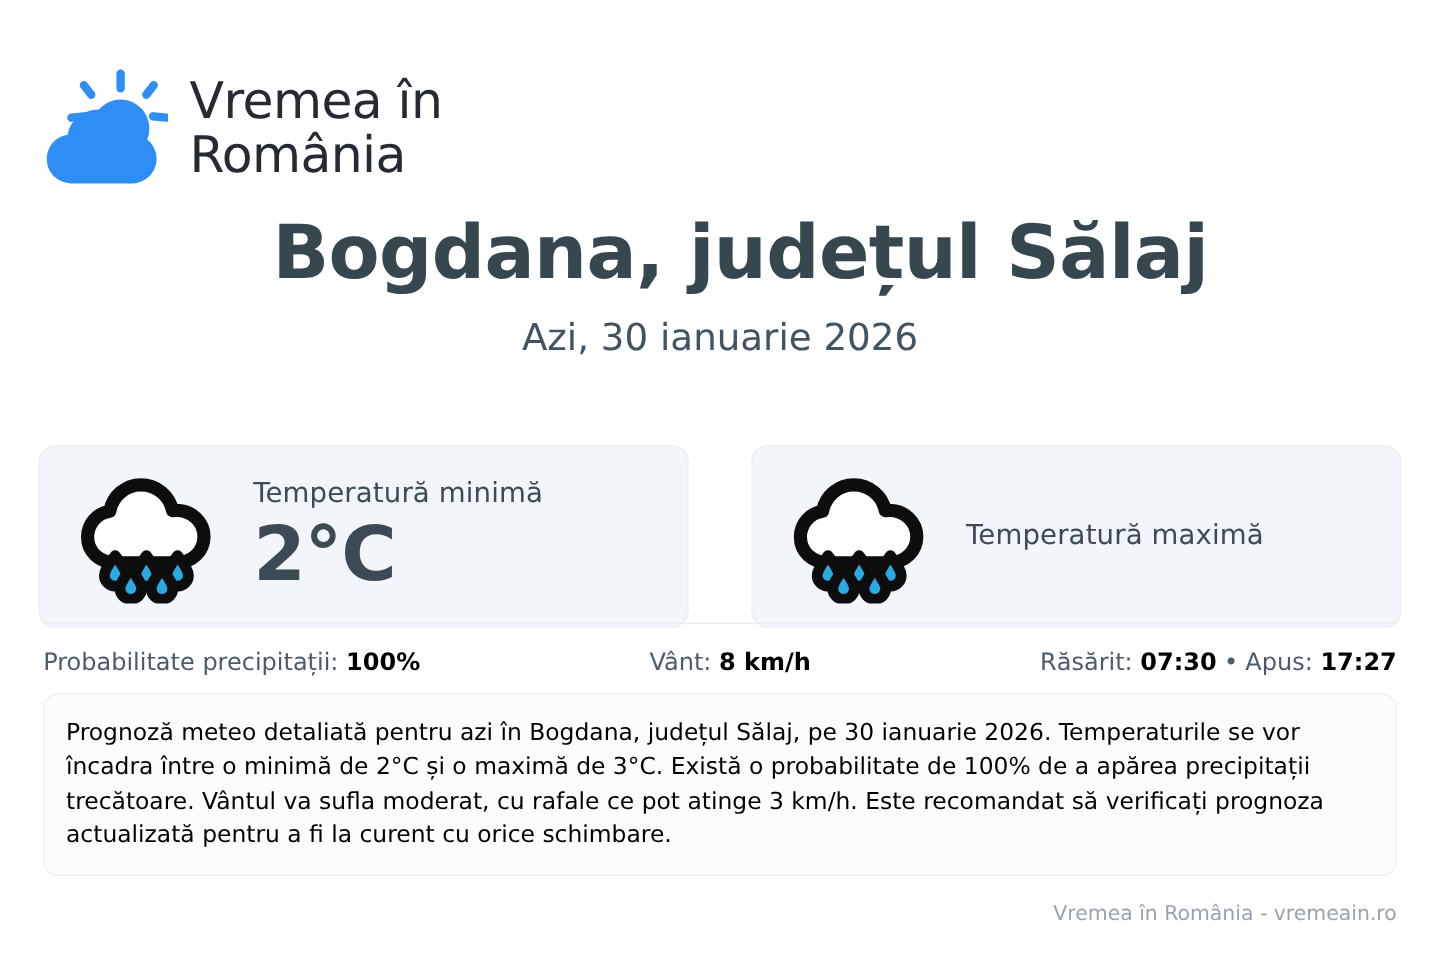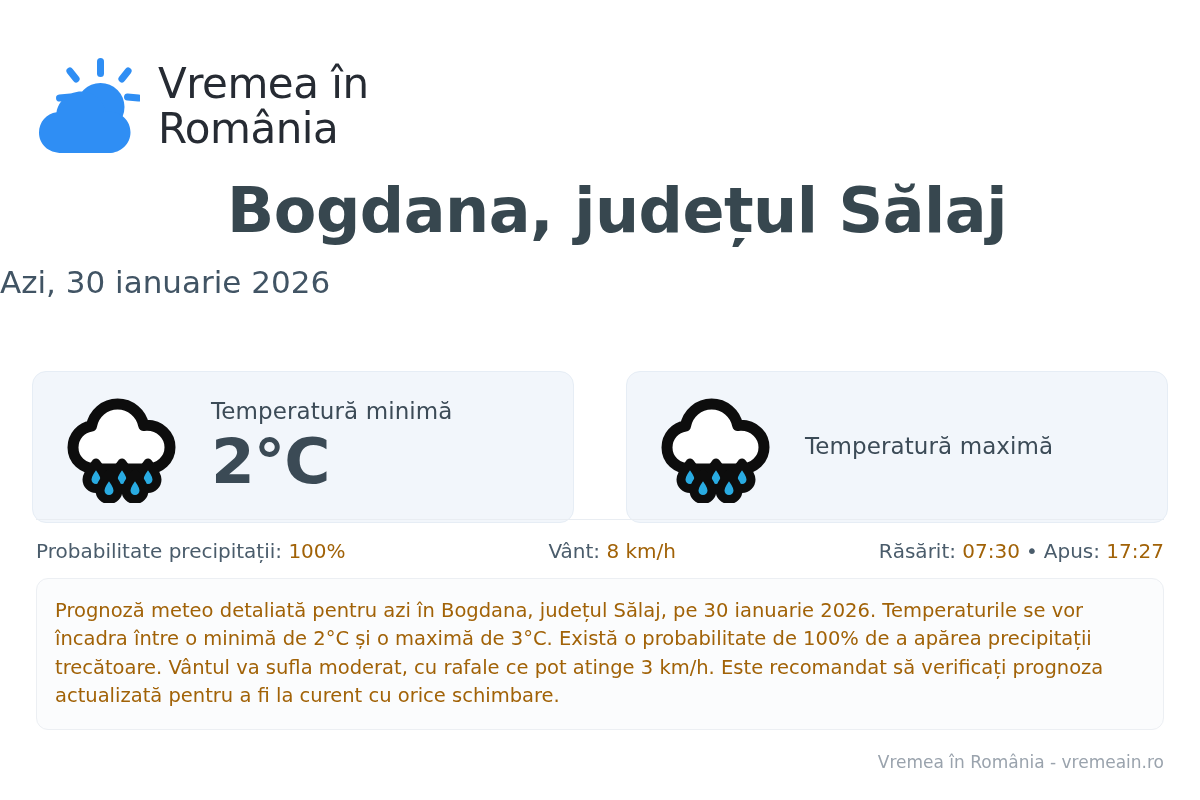--- a/index.html
+++ b/index.html
@@ -58,21 +58,21 @@
     color: #37474f;
     letter-spacing: -0.5px;
     line-height: 1.05;
     padding-left: 34px;
   }
   .subtitle {
     position: absolute;
     left: 0;
     top: 264px;
     width: 1200px;
-    text-align: left;
+    text-align: center;
     font-size: 31px;
     font-weight: normal;
     color: #415464;
     line-height: 1.2;
   }
 
   
   .cards {
     position: absolute;
     left: 32px;
@@ -140,37 +140,37 @@
     font-size: 20px;
     color: #4a5c6b;
     line-height: 1.3;
   }
   .stat {
     white-space: nowrap;
   }
   .stat-left   { flex: 0 0 auto; text-align: left; }
   .stat-mid    { flex: 1 1 auto; text-align: center; }
   .stat-right  { flex: 0 0 auto; text-align: right; }
-  .stat-val { color: #a16207; }
+  .stat-val { color: #000000; font-weight: bold; }
   .dot-sep { display: inline-block; padding: 0 6px; color: #4a5c6b; }
 
   
   .desc {
     position: absolute;
     left: 36px;
     top: 578px;
     width: 1128px;
     min-height: 152px;
     background: #fbfcfd;
     border: 1px solid #eceff3;
     border-radius: 12px;
     padding: 18px 22px 16px 18px;
     font-size: 19.5px;
     line-height: 1.46;
-    color: #a16207;
+    color: #000000;
   }
 
   
   .footer {
     position: absolute;
     right: 36px;
     top: 752px;
     font-size: 17px;
     color: #9aa3ad;
     text-align: right;

